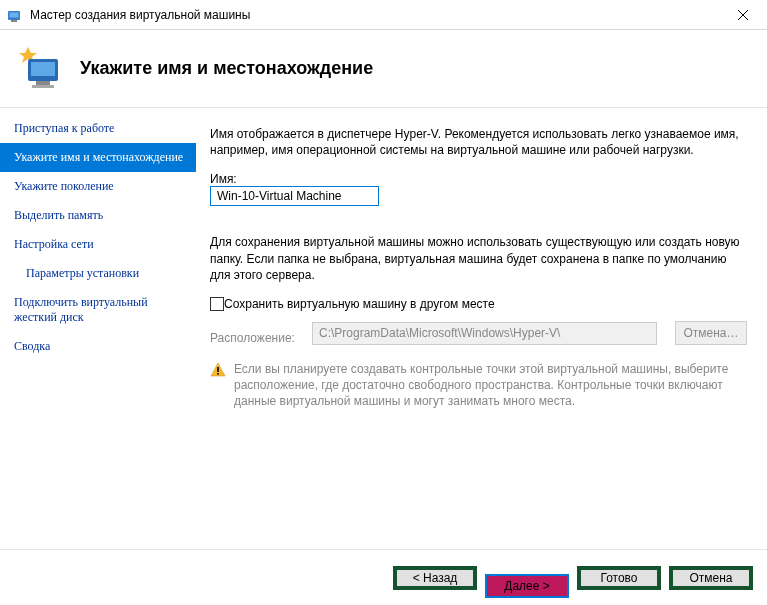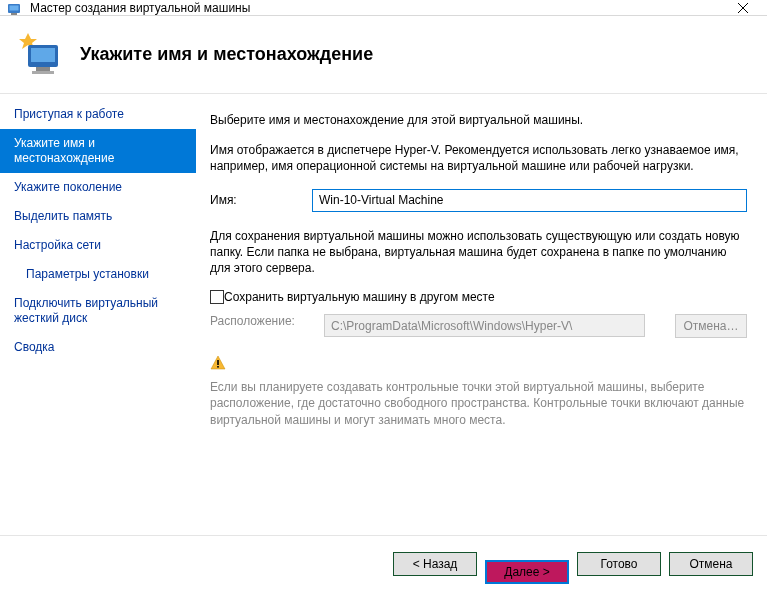--- a/index.html
+++ b/index.html
@@ -6,21 +6,21 @@
     body {
       font-family: "Segoe UI", Tahoma, sans-serif;
       font-size: 12px;
       background: #fff;
       width: 767px;
       height: 605px;
       overflow: hidden;
       color: #000;
     }
     .titlebar {
-      height: 16px;
+      height: 30px;
       display: flex;
       align-items: center;
       padding: 0 4px 0 8px;
       border-bottom: 1px solid #d9d9d9;
       background: #fff;
     }
     .titlebar .app-icon {
       width: 16px; height: 16px;
       margin-right: 6px;
       display: inline-flex;
@@ -60,39 +60,41 @@
       width: 196px;
       padding-top: 6px;
       border-right: 0;
     }
     .nav-item {
       padding: 7px 10px 7px 14px;
       font-size: 12px;
       color: #003399;
       cursor: pointer;
       line-height: 1.25;
+      font-family: Liberation Serif, serif;
     }
     .nav-item.active {
       background: #0078d7;
       color: #fff;
     }
     .nav-item.sub {
       padding-left: 26px;
     }
     .content {
       flex: 1;
       padding: 18px 20px 18px 14px;
       color: #000;
       font-size: 12px;
     }
     .para { margin-bottom: 14px; line-height: 1.35; }
     .form-row {
       display: flex;
-      align-items: center;
-      margin-bottom: 16px;
+      align-items: flex-start;
+      margin-bottom: 28px;
+      flex-direction: column;
     }
     .form-label {
       width: 102px;
       font-size: 12px;
     }
     .form-input {
       flex: 1;
       height: 23px;
       border: 1px solid #0078d7;
       padding: 2px 6px;
@@ -107,23 +109,22 @@
     }
     .checkbox {
       width: 14px; height: 14px;
       border: 1px solid #333;
       background: #fff;
       cursor: pointer;
       display: inline-block;
     }
     .location-row {
       display: flex;
-      align-items: flex-start;
+      align-items: flex-end;
       margin-bottom: 16px;
-      gap: 12px;
     }
     .location-row .form-label { color: #888; }
     .location-input {
       flex: 1;
       height: 23px;
       border: 1px solid #ccc;
       padding: 2px 6px;
       font-size: 12px;
       font-family: inherit;
       background: #f0f0f0;
@@ -137,40 +138,39 @@
       background: #efefef;
       color: #888;
       font-size: 12px;
       cursor: default;
     }
     .warning {
       display: flex;
       gap: 8px;
       color: #888;
       line-height: 1.35;
-      flex-direction: column;
     }
     .warning-icon {
       width: 16px; height: 16px;
       flex-shrink: 0;
       margin-top: 1px;
     }
     .footer {
       height: 56px;
       border-top: 1px solid #e5e5e5;
       display: flex;
       align-items: center;
       justify-content: flex-end;
       padding: 0 14px;
       gap: 8px;
     }
     .btn {
       width: 84px;
       height: 24px;
-      border: 1px solid #14532d;
+      border: 4px solid #14532d;
       background: #e1e1e1;
       font-size: 12px;
       font-family: inherit;
       cursor: pointer;
     }
     .btn.primary {
       border: 2px solid #0078d7;
       background: #be185d;
       margin-top: 16px;
     }
@@ -214,21 +214,20 @@
     <div class="nav-item active">Укажите имя и местонахождение</div>
     <div class="nav-item">Укажите поколение</div>
     <div class="nav-item">Выделить память</div>
     <div class="nav-item">Настройка сети</div>
     <div class="nav-item sub">Параметры установки</div>
     <div class="nav-item">Подключить виртуальный жесткий диск</div>
     <div class="nav-item">Сводка</div>
   </div>
 
   <div class="content">
-    <div class="para">Выберите имя и местонахождение для этой виртуальной машины.</div>
     <div class="para">Имя отображается в диспетчере Hyper-V. Рекомендуется использовать легко узнаваемое имя, например, имя операционной системы на виртуальной машине или рабочей нагрузки.</div>
 
     <div class="form-row">
       <div class="form-label">Имя:</div>
       <input class="form-input" type="text" value="Win-10-Virtual Machine" style="">
     </div>
 
     <div class="para">Для сохранения виртуальной машины можно использовать существующую или создать новую папку. Если папка не выбрана, виртуальная машина будет сохранена в папке по умолчанию для этого сервера.</div>
 
     <div class="checkbox-row">

